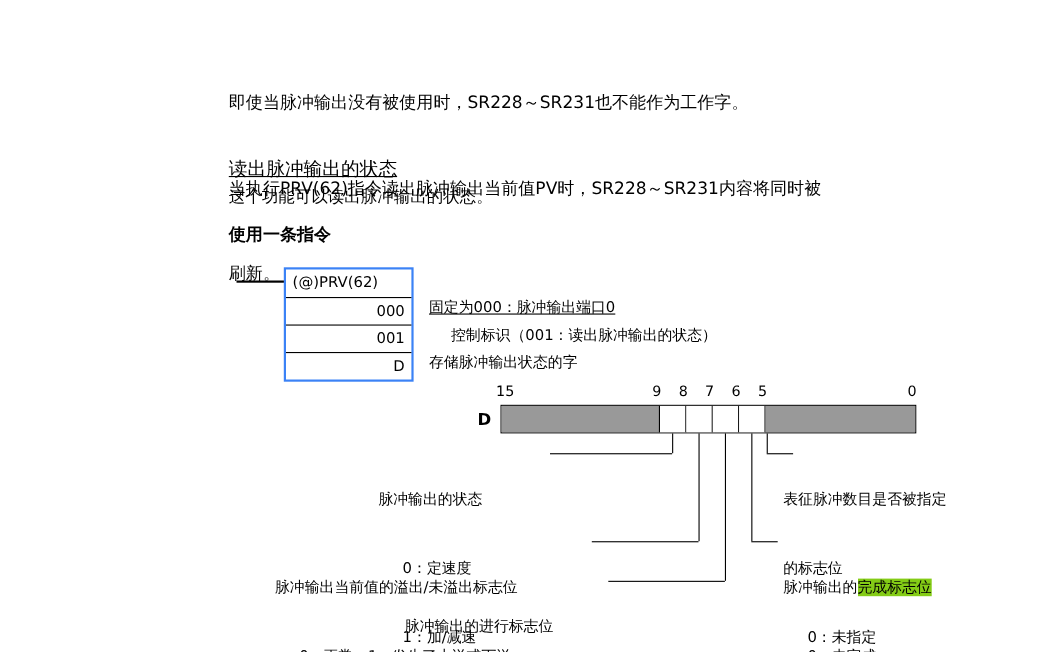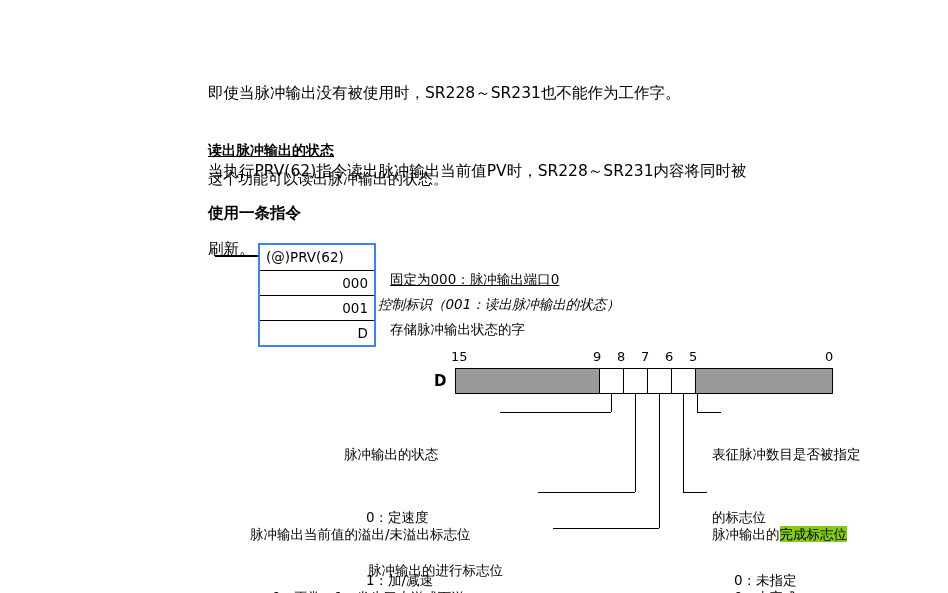--- a/index.html
+++ b/index.html
@@ -28,22 +28,22 @@
     white-space: pre;
   }
   .intro {
     left: 208px;
     top: 28px;
   }
   .heading-ul {
     position: absolute;
     left: 208px;
     top: 142px;
-    font-size: 14px;
-    font-weight: bold;
+    font-size: 17px;
+    font-weight: normal;
     text-decoration: underline;
     white-space: pre;
   }
   .sub-line {
     position: absolute;
     left: 208px;
     top: 170px;
     font-size: 15px;
     white-space: pre;
     text-align: right;
@@ -88,21 +88,21 @@
     width: 44px;
     height: 0;
     border-top: 2px solid #000;
   }
   .annot {
     position: absolute;
     font-size: 13.5px;
     white-space: pre;
   }
   .annot-0 { left: 390px; top: 271px; text-decoration: underline; }
-  .annot-1 { left: 378px; top: 296px; font-style: italic; }
+  .annot-1 { left: 410px; top: 296px; }
   .annot-2 { left: 390px; top: 321px; }
 
   
   .bitlabel {
     position: absolute;
     font-size: 13px;
     white-space: pre;
   }
   .dlabel {
     position: absolute;

